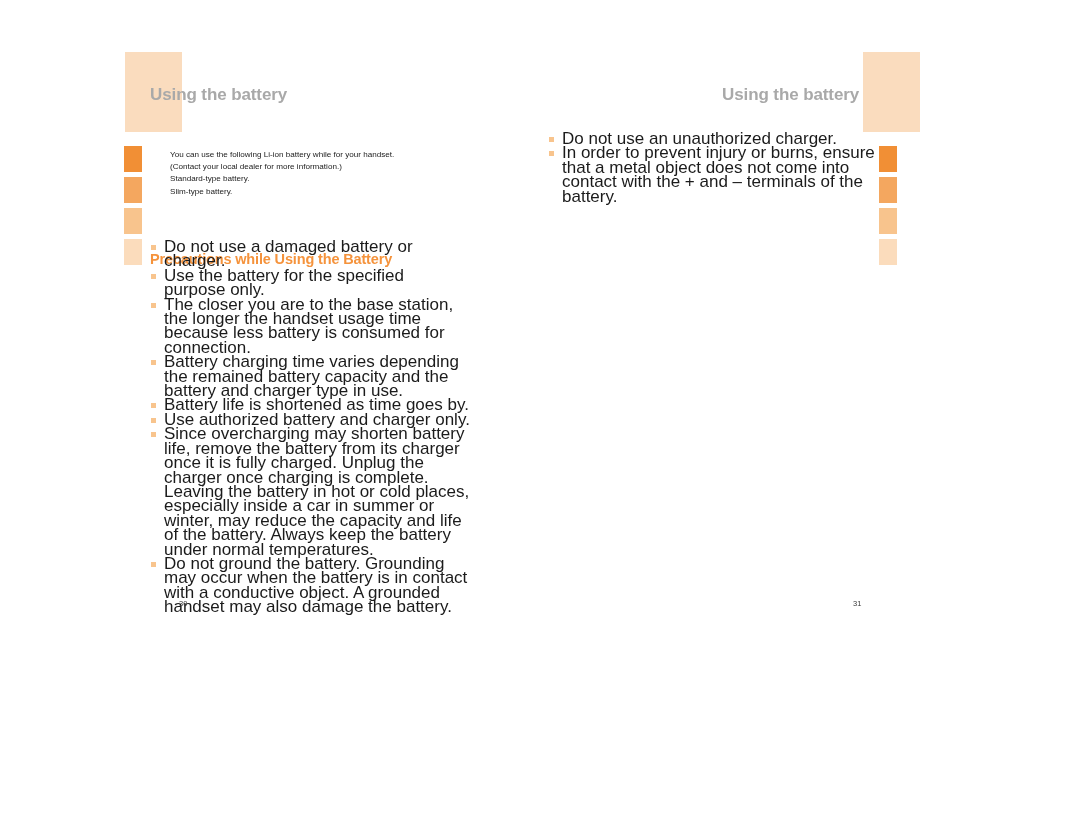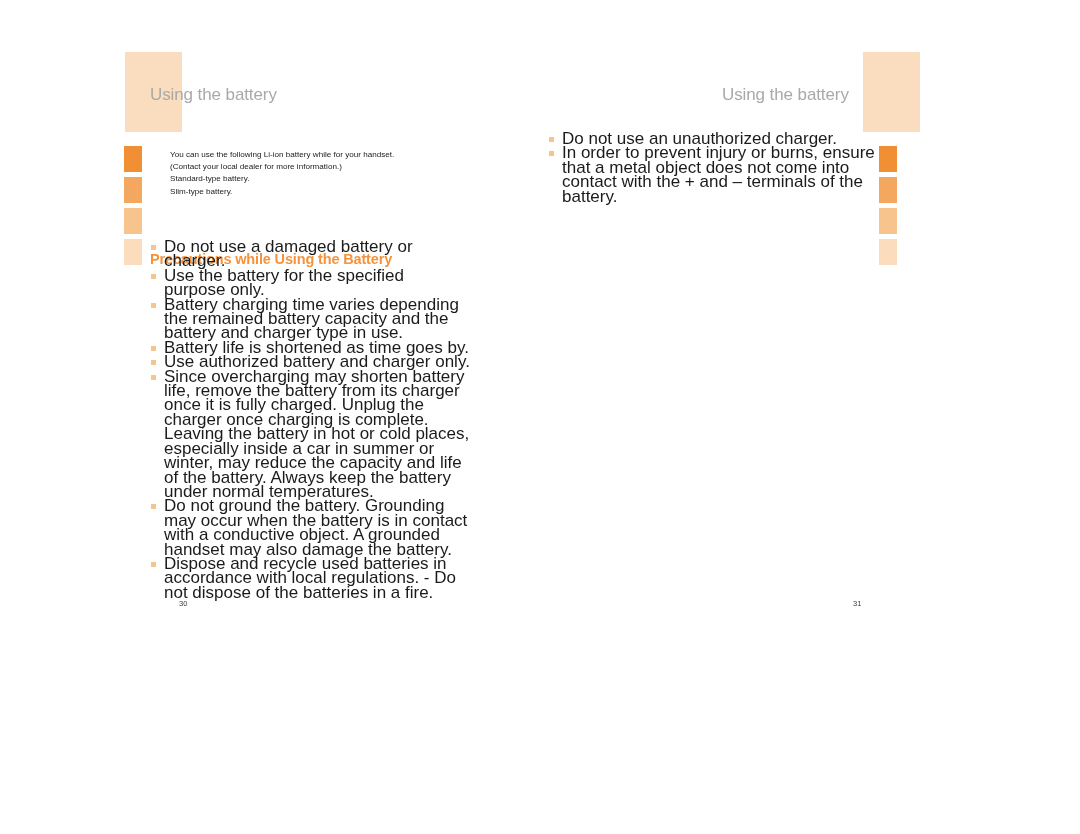--- a/index.html
+++ b/index.html
@@ -32,21 +32,21 @@
   .header-block {
     position: absolute;
     top: 0;
     width: 57px;
     height: 80px;
     background: #FADCBE;
   }
   .header-title {
     position: absolute;
     font-size: 17px;
-    font-weight: normal;
+    font-weight: bold;
     color: #A9A9A9;
     letter-spacing: -0.1px;
     white-space: nowrap;
   }
 
   
   .hdr-l-block { left: 125px; top: 52px; }
   .hdr-l-title { left: 150px; top: 85px; }
 
   
@@ -148,26 +148,26 @@
       <div>(Contact your local dealer for more information.)</div>
       <div>Standard-type battery.</div>
       <div>Slim-type battery.</div>
     </div>
 
     <div class="section-title">Precautions while Using the Battery</div>
 
     <ul class="bullet-list bl-left">
       <li class="bullet-item">Do not use a damaged battery or charger.</li>
       <li class="bullet-item">Use the battery for the specified purpose only.</li>
+      <li class="bullet-item">The closer you are to the base station, the longer the handset usage time because less battery is consumed for connection.</li>
       <li class="bullet-item">Battery charging time varies depending the remained battery capacity and the battery and charger type in use.</li>
       <li class="bullet-item">Battery life is shortened as time goes by.</li>
       <li class="bullet-item">Use authorized battery and charger only.</li>
       <li class="bullet-item">Since overcharging may shorten battery life, remove the battery from its charger once it is fully charged. Unplug the charger once charging is complete. Leaving the battery in hot or cold places, especially inside a car in summer or winter, may reduce the capacity and life of the battery.  Always keep the battery under normal temperatures.</li>
       <li class="bullet-item">Do not ground the battery. Grounding may occur when the battery is in contact with a conductive object. A grounded handset may also damage the battery.</li>
-      <li class="bullet-item">Dispose and recycle used batteries in accordance with local regulations. - Do not dispose of the batteries in a fire.</li>
     </ul>
 
     <div class="folio folio-left">30</div>
   </div>
 
   <div class="page page-right">
 
     <div class="header-block hdr-r-block" style="left:323px;"></div>
     <div class="header-title hdr-r-title" style="left:182px;">Using the battery</div>
 

